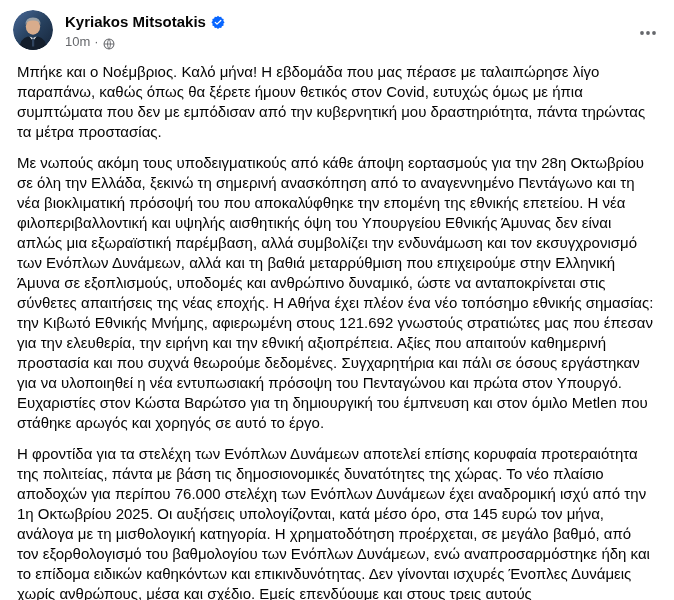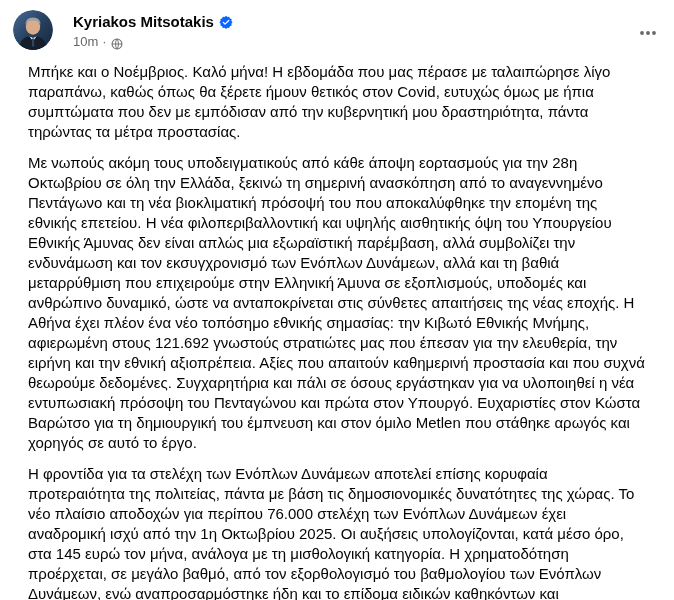--- a/index.html
+++ b/index.html
@@ -22,21 +22,21 @@
   .avatar-wrap {
     width: 40px;
     height: 40px;
     flex: 0 0 40px;
     border-radius: 50%;
     overflow: hidden;
     cursor: pointer;
   }
   .avatar-wrap svg { display: block; }
   .header-info {
-    margin-left: 20px;
+    margin-left: 12px;
     padding-top: 2px;
     min-width: 0;
   }
   .author-row {
     display: flex;
     align-items: center;
     gap: 5px;
   }
   .author-name {
     font-size: 15px;
@@ -71,21 +71,21 @@
     justify-content: center;
     cursor: pointer;
   }
   .post-text {
     padding: 12px 14px 0 13px;
     font-size: 15px;
     line-height: 20px;
     color: #050505;
     word-wrap: break-word;
   }
-  .post-text p { margin: 0 15px 11px; }
+  .post-text p { margin: 0 4px 11px; }
   .post-text p:last-child { margin-bottom: 0; }
   .see-more {
     font-weight: 600;
     color: #050505;
     cursor: pointer;
     margin-left: 3px;
     white-space: nowrap;
   }
 </style>
 </head>

